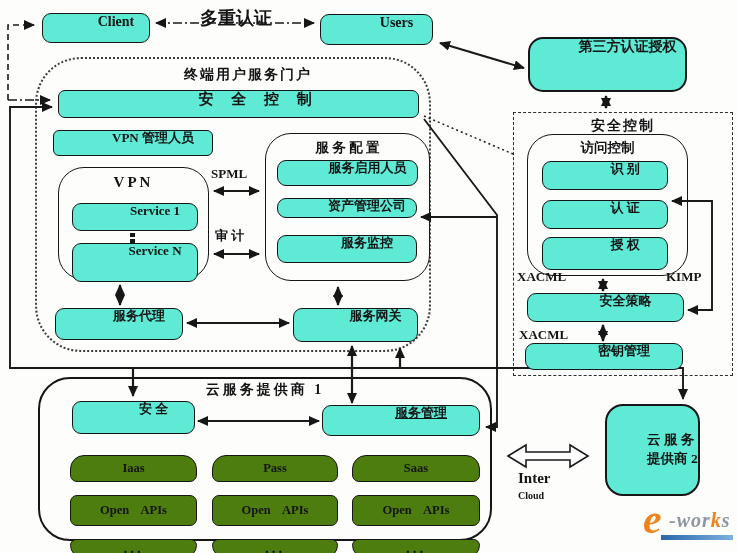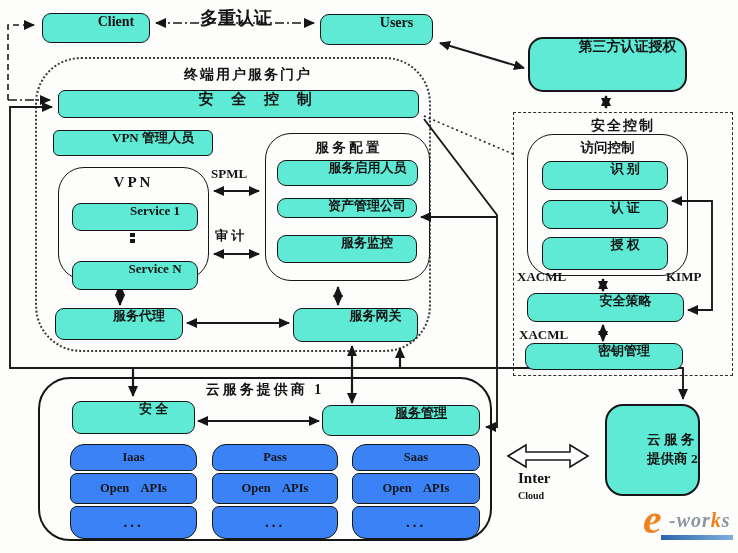--- a/index.html
+++ b/index.html
@@ -9,22 +9,22 @@
   .cont{position:absolute;z-index:0;background:transparent;box-sizing:border-box;}
   .bx{position:absolute;z-index:2;background:#5eead4;border:1.6px solid #161616;border-radius:9px;
       box-sizing:border-box;display:flex;align-items:flex-start;justify-content:center;
       font-weight:bold;font-size:13px;text-align:center;line-height:1.1;padding-left:40px;}
   .ttl{position:absolute;z-index:3;font-weight:bold;text-align:center;line-height:1.1;}
   .lbl{position:absolute;z-index:3;font-weight:bold;font-size:13px;white-space:nowrap;}
   .portal{border:2px dotted #3c3c3c;border-radius:46px;}
   .secpanel{border:1.7px dashed #2d2d2d;}
   .round-lg{border:1.7px solid #161616;border-radius:26px;}
   .stack{position:absolute;z-index:2;display:flex;flex-direction:column;gap:2px;}
-  .stack .sec{flex:0 0 auto;background:#3b82f6;border:1.5px solid #161616;box-sizing:border-box;
-      display:flex;align-items:center;justify-content:center;font-weight:bold;font-size:12.5px;}
+  .stack .sec{flex:0 0 auto;background:#4d7c0f;border:1.5px solid #161616;box-sizing:border-box;
+      display:flex;align-items:center;justify-content:center;font-weight:bold;font-size:12.5px;margin-top:11px;}
   .stack .s-top{height:27px;border-radius:14px 14px 7px 7px;}
   .stack .s-mid{height:31px;border-radius:7px;word-spacing:9px;}
   .stack .s-bot{flex:1 1 auto;border-radius:7px 7px 14px 14px;font-size:15px;letter-spacing:3px;font-weight:900;}
   .twoLine{flex-direction:column;gap:4px;}
   
   .logo{position:absolute;left:641px;top:497px;width:96px;height:52px;z-index:4;}
   .logo .e{position:absolute;left:2px;top:-2px;font-size:42px;font-weight:900;font-style:italic;
            color:#f0821e;font-family:"Liberation Serif",serif;}
   .logo .rest{position:absolute;left:28px;top:12px;font-size:20px;font-weight:900;font-style:italic;
            color:#8d96a0;letter-spacing:1px;}
@@ -95,21 +95,21 @@
     </div>
   <div class="bx" style="left:53px;top:130px;width:160px;height:26px;border-radius:6px;">
       <span>VPN 管理人员</span>
     </div>
 
   <div class="cont round-lg" style="left:58px;top:167px;width:151px;height:113px;"></div>
   <span class="ttl" style="left:58px;top:174px;width:151px;font-size:15px;letter-spacing:3px;">VPN</span>
   <div class="bx" style="left:72px;top:195px;width:126px;height:28px;margin-top:8px;">
       <span>Service 1</span>
     </div>
-  <div class="bx" style="left:72px;top:243px;width:126px;height:29px;margin-top:18px;">
+  <div class="bx" style="left:72px;top:243px;width:126px;height:39px;">
       <span>Service N</span>
     </div>
 
   <span class="lbl" style="left:211px;top:166px;">SPML</span>
   <span class="lbl" style="left:215px;top:227px;">审 计</span>
 
   <div class="cont round-lg" style="left:265px;top:133px;width:165px;height:148px;"></div>
   <span class="ttl" style="left:265px;top:141px;width:165px;font-size:13.5px;">服 务 配 置</span>
   <div class="bx" style="left:277px;top:160px;width:141px;height:26px;">
       <span>服务启用人员</span>

